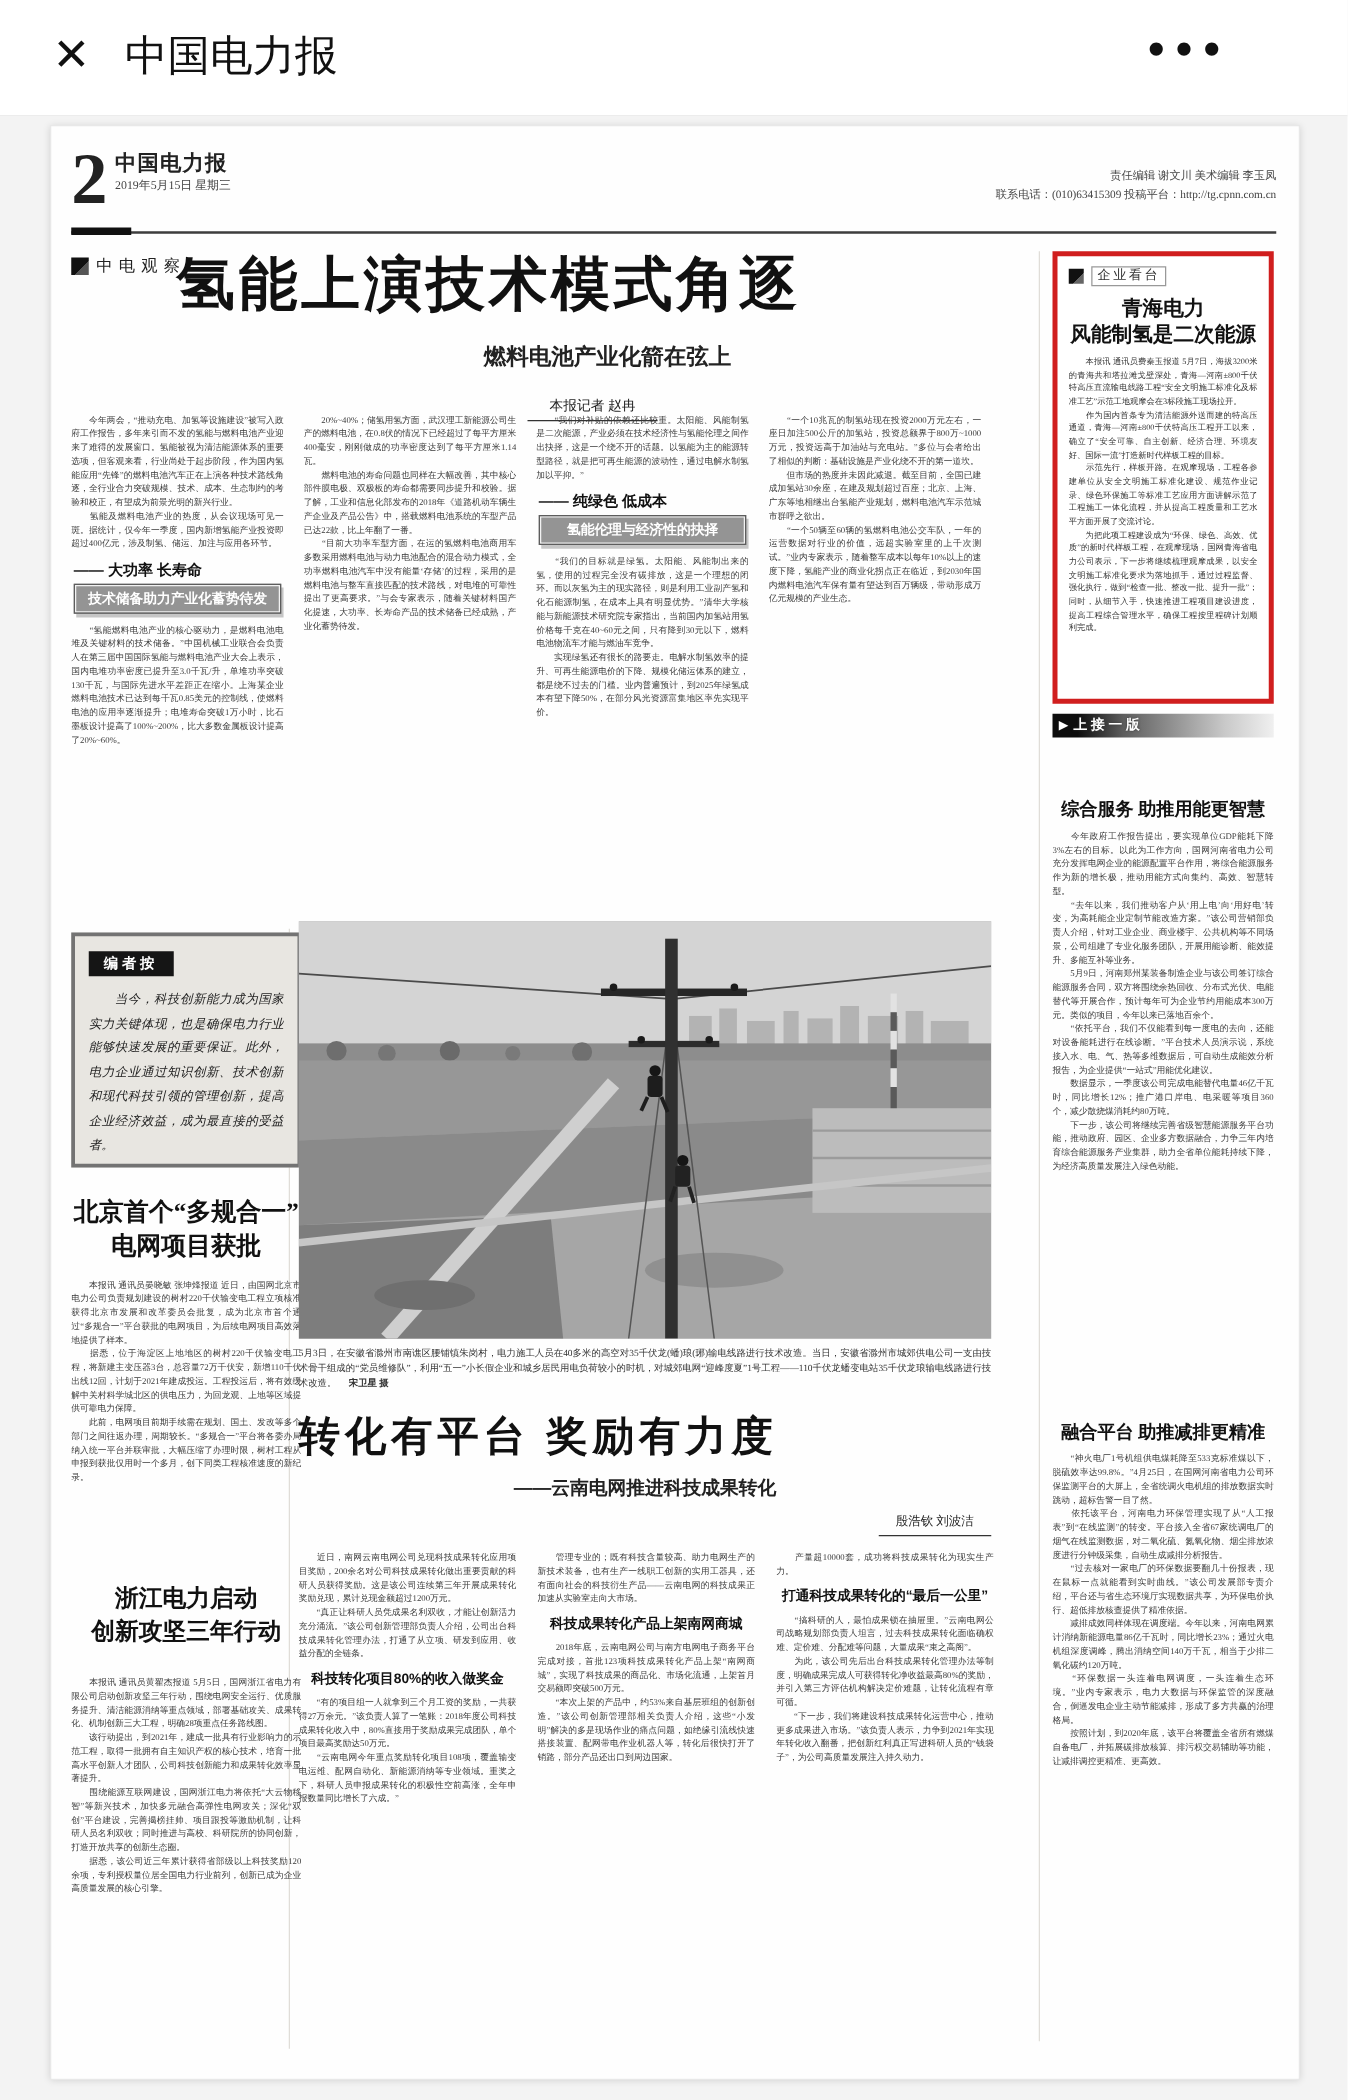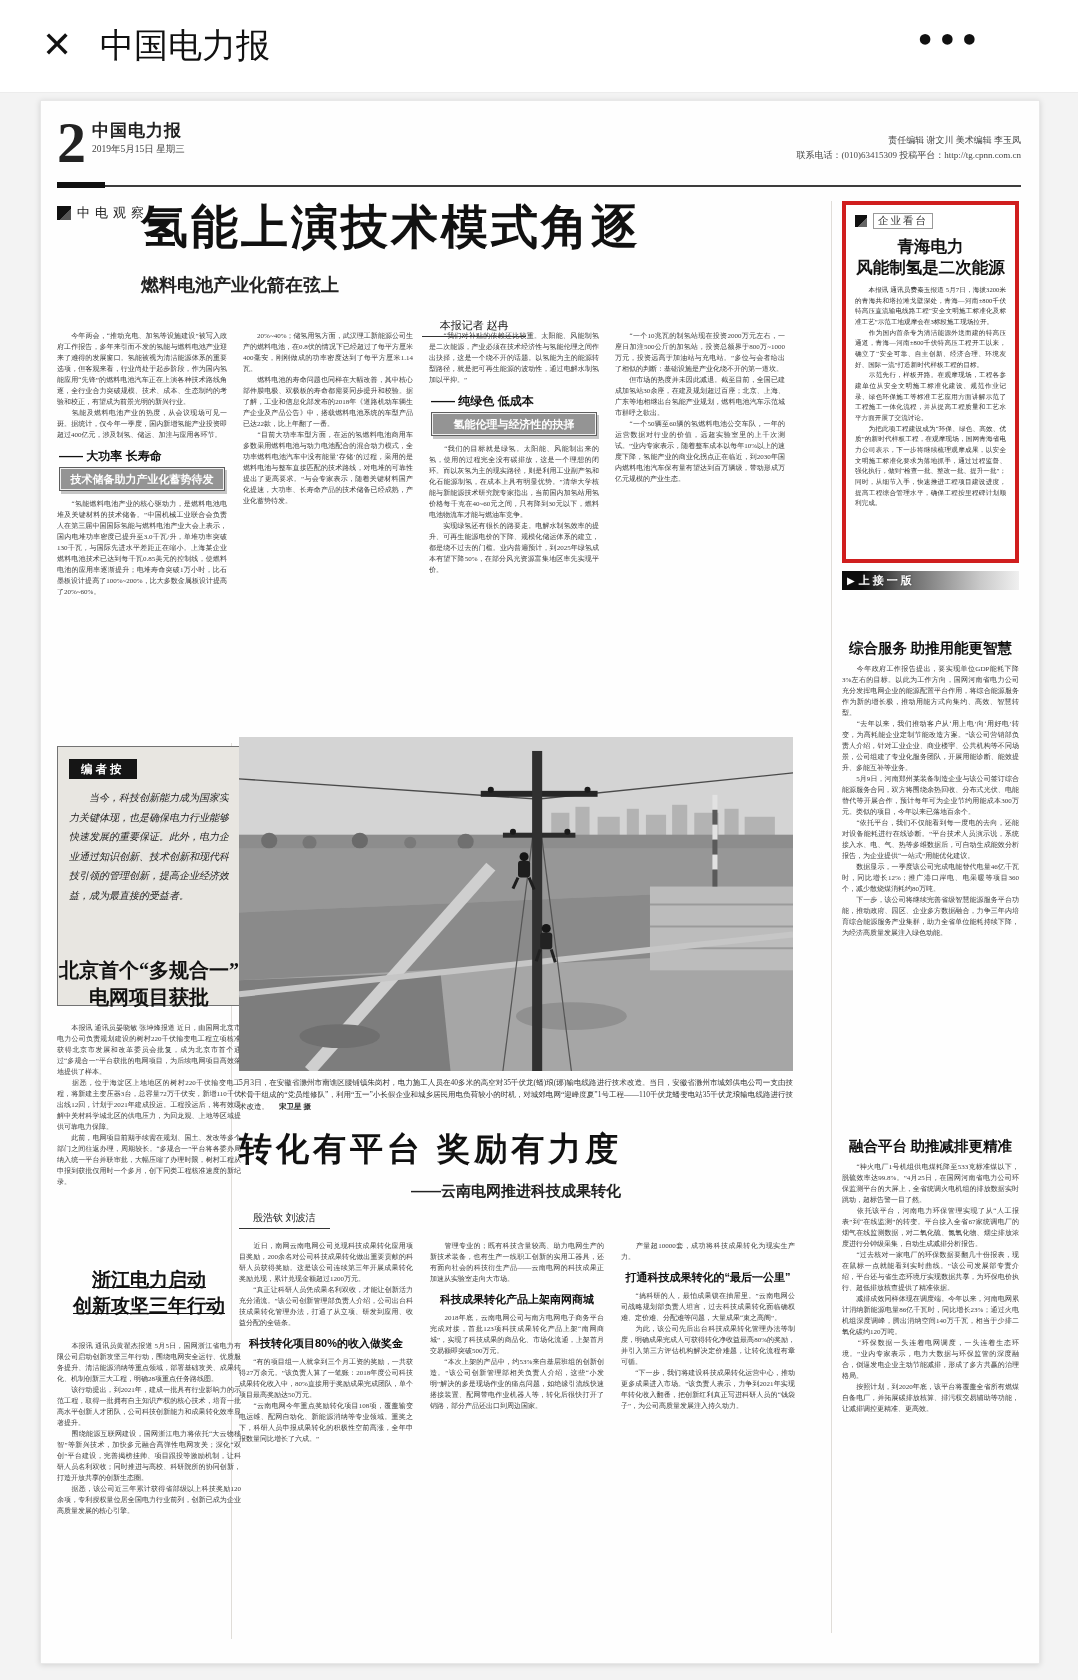--- a/index.html
+++ b/index.html
@@ -25,21 +25,21 @@
   #mh-right{position:absolute;right:18px;top:32px;text-align:right;font:400 9px/15px "Liberation Serif",serif;color:#444;}
   #mh-rule{position:absolute;left:16px;right:18px;top:84px;height:2px;background:#3d3d3d;}
   #mh-rule-thick{position:absolute;left:16px;top:81px;width:48px;height:6px;background:#111;}
   
   .kicker{display:flex;align-items:center;gap:6px;}
   .kicker-icon{width:14px;height:14px;background:linear-gradient(135deg,#111 60%,#555 60%);flex:0 0 auto;}
   .kicker-label{font:400 13px/16px "Liberation Serif",serif;color:#222;letter-spacing:5px;}
   #hy-kicker{position:absolute;left:16px;top:104px;}
   #hy-head{position:absolute;left:100px;top:96px;width:690px;text-align:left;
            font:900 47px/60px "Liberation Sans","DejaVu Sans",sans-serif;color:#111;letter-spacing:3px;}
-  #hy-deck{position:absolute;left:100px;top:172px;width:690px;text-align:left;
+  #hy-deck{position:absolute;left:100px;top:172px;width:690px;text-align:center;
            font:700 18px/24px "Liberation Sans","DejaVu Sans",sans-serif;color:#222;}
   #hy-byline{position:absolute;left:88px;top:214px;width:690px;text-align:center;}
   #hy-byline span{display:inline-block;font:400 11px/16px "Liberation Serif",serif;color:#222;
                   padding:0 18px 3px;border-bottom:1.5px solid #333;}
   #hy-cols{position:absolute;left:16px;top:230px;width:730px;height:392px;}
   .ncol{position:absolute;top:0;width:170px;height:392px;overflow:hidden;}
   .ntext{font:400 7px/1.57 "Liberation Serif",serif;color:#3a3a3a;text-align:justify;white-space:pre-line;}
   .inset{margin:7px 2px 8px;}
   .inset-title{font:700 12px/16px "Liberation Sans","DejaVu Sans",sans-serif;color:#111;margin-bottom:3px;}
   .inset-body{background:#949494;color:#fff;border:1px solid #5d5d5d;box-shadow:2px 3px 0 rgba(0,0,0,.22), inset 0 0 0 1px #f2f2f2;
@@ -59,46 +59,46 @@
   #jump-arrow{color:#fff;font:700 10px/19px "DejaVu Sans",sans-serif;margin:0 4px 0 5px;}
   #jump-label{color:#fff;font:700 11px/19px "Liberation Serif",serif;letter-spacing:3px;text-shadow:0 0 2px #333;}
   
   #svc-head{position:absolute;left:801px;top:537px;width:177px;text-align:center;
             font:800 14.5px/20px "Liberation Serif",serif;color:#111;}
   #svc-body{position:absolute;left:801px;top:563px;width:177px;height:464px;overflow:hidden;}
   #plt-head{position:absolute;left:801px;top:1035px;width:177px;text-align:center;
             font:800 14.5px/20px "Liberation Serif",serif;color:#111;}
   #plt-body{position:absolute;left:801px;top:1061px;width:177px;height:470px;overflow:hidden;}
   
-  #ed-box{position:absolute;left:16px;top:645px;width:184px;height:260px;box-sizing:border-box;
-          background:#e8e6e1;border:1px solid #737373;padding:12px 11px;}
+  #ed-box{position:absolute;left:16px;top:645px;width:184px;height:188px;box-sizing:border-box;
+          background:#e8e6e1;border:3px solid #737373;padding:12px 11px;}
   #ed-label{display:inline-block;background:#151515;color:#fff;font:700 11.5px/18px "Liberation Serif",serif;
             padding:1px 12px;letter-spacing:3px;}
   #ed-body{margin-top:9px;font:italic 400 10px/1.95 "Liberation Serif",serif;color:#222;text-align:justify;white-space:pre-line;
            height:140px;overflow:hidden;}
   
   #bj-head{position:absolute;left:16px;top:856px;width:184px;text-align:center;
            font:900 20px/27px "Liberation Serif",serif;color:#111;}
   #bj-body{position:absolute;left:16px;top:922px;width:184px;height:238px;overflow:hidden;}
   
   #zj-head{position:absolute;left:16px;top:1166px;width:184px;text-align:center;
-           font:900 19px/26px "Liberation Serif",serif;color:#111;text-decoration:underline;}
+           font:900 19px/26px "Liberation Serif",serif;color:#111;}
   #zj-body{position:absolute;left:16px;top:1240px;width:184px;height:296px;overflow:hidden;}
   
   #photo{position:absolute;left:198px;top:636px;width:554px;height:334px;background:#bbb;overflow:hidden;}
   #photo svg{display:block;width:100%;height:100%;}
   #caption{position:absolute;left:198px;top:976px;width:554px;font:400 7.5px/1.6 "Liberation Serif",serif;
            color:#333;text-align:justify;}
   #caption .credit{font-weight:700;white-space:nowrap;margin-left:10px;}
   
   #yn-head{position:absolute;left:198px;top:1026px;width:554px;
            font:900 33px/44px "Liberation Sans","DejaVu Sans",sans-serif;color:#111;letter-spacing:4px;}
   #yn-deck{position:absolute;left:198px;top:1080px;width:554px;text-align:center;
            font:700 15px/20px "Liberation Sans","DejaVu Sans",sans-serif;color:#222;}
-  #yn-byline{position:absolute;left:198px;top:1106px;width:554px;text-align:left;}
+  #yn-byline{position:absolute;left:198px;top:1106px;width:554px;text-align:right;}
   #yn-byline span{display:inline-block;font:400 10px/14px "Liberation Serif",serif;color:#222;
                   padding:0 14px 3px;border-bottom:1.2px solid #333;}
   #yn-cols{position:absolute;left:198px;top:1140px;width:556px;height:398px;}
   .ycol{position:absolute;top:0;width:174px;height:398px;overflow:hidden;}
   .sub-bold{font:700 11px/15px "Liberation Sans","DejaVu Sans",sans-serif;color:#111;text-align:center;margin:7px 0 6px;}
 </style>
 </head>
 <body>
 
 <div id="appbar">

